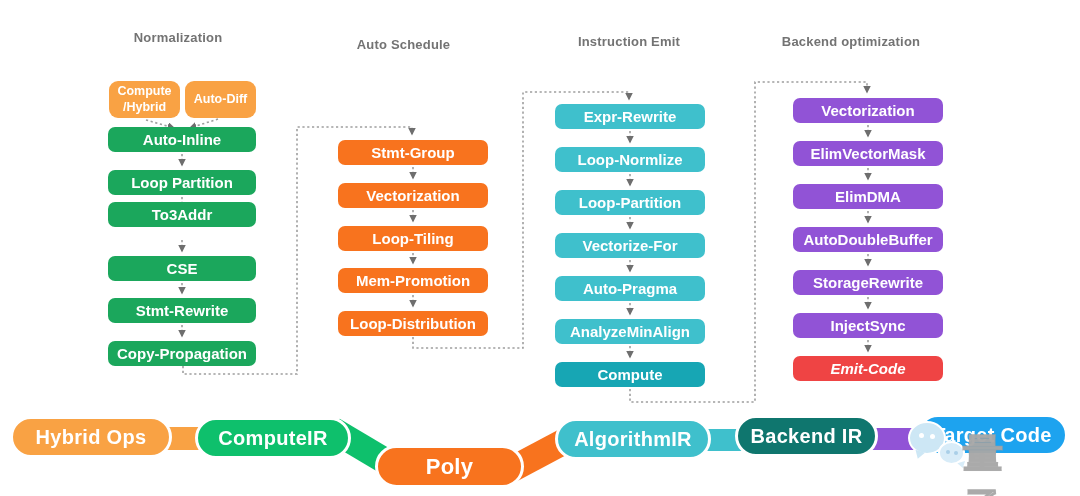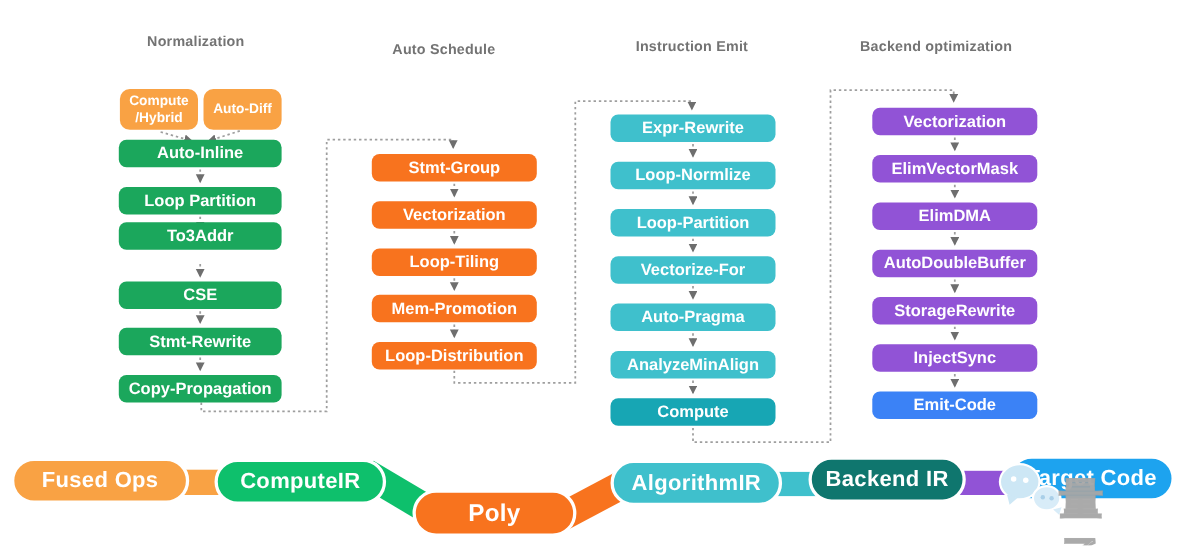--- a/index.html
+++ b/index.html
@@ -15,21 +15,21 @@
   .box{
     position:absolute;z-index:2;height:25px;border-radius:7px;color:#fff;
     font-weight:700;font-size:15px;display:flex;align-items:center;justify-content:center;
     line-height:1.05;
   }
   .c1{left:108px;width:148px;background:#1ba75c;}
   .c2{left:338px;width:150px;background:#f8731e;}
   .c3{left:555px;width:150px;background:#3fc0cc;}
   .c4{left:793px;width:150px;background:#9153d6;}
   .c3.final{background:#17a6b4;}
-  .c4.final{background:#3b82f6;}
+  .c4.final{background:#ef4444;font-style:italic;}
   .inbox{
     position:absolute;z-index:2;top:81px;width:71px;height:37px;background:#f9a244;
     border-radius:9px;color:#fff;font-weight:700;font-size:12.5px;line-height:1.25;
     display:flex;align-items:center;justify-content:center;text-align:center;
     white-space:pre-line;
   }
   .pill{
     position:absolute;z-index:3;border-radius:999px;border:3px solid #ffffff;
     box-sizing:border-box;display:flex;align-items:center;justify-content:center;
     color:#ffffff;font-weight:700;font-size:20px;letter-spacing:.3px;
@@ -147,21 +147,21 @@
   <div class="box c3 final" style="top:362px">Compute</div>
 
   <div class="box c4" style="top:98px">Vectorization</div>
   <div class="box c4" style="top:141px">ElimVectorMask</div>
   <div class="box c4" style="top:184px">ElimDMA</div>
   <div class="box c4" style="top:227px">AutoDoubleBuffer</div>
   <div class="box c4" style="top:270px">StorageRewrite</div>
   <div class="box c4" style="top:313px">InjectSync</div>
   <div class="box c4 final" style="top:356px">Emit-Code</div>
 
-  <div class="pill p-fused">Fused Ops</div>
+  <div class="pill p-fused">Hybrid Ops</div>
   <div class="pill p-compute">ComputeIR</div>
   <div class="pill p-poly">Poly</div>
   <div class="pill p-algo">AlgorithmIR</div>
   <div class="pill p-backend">Backend IR</div>
   <div class="pill p-target">Target Code</div>
 
   <div class="wm">
     <div class="wm-bubble wm-b1">
       <span class="wm-eye w" style="position:absolute;left:9px;top:10px"></span>
       <span class="wm-eye w" style="position:absolute;left:20px;top:11px"></span>

